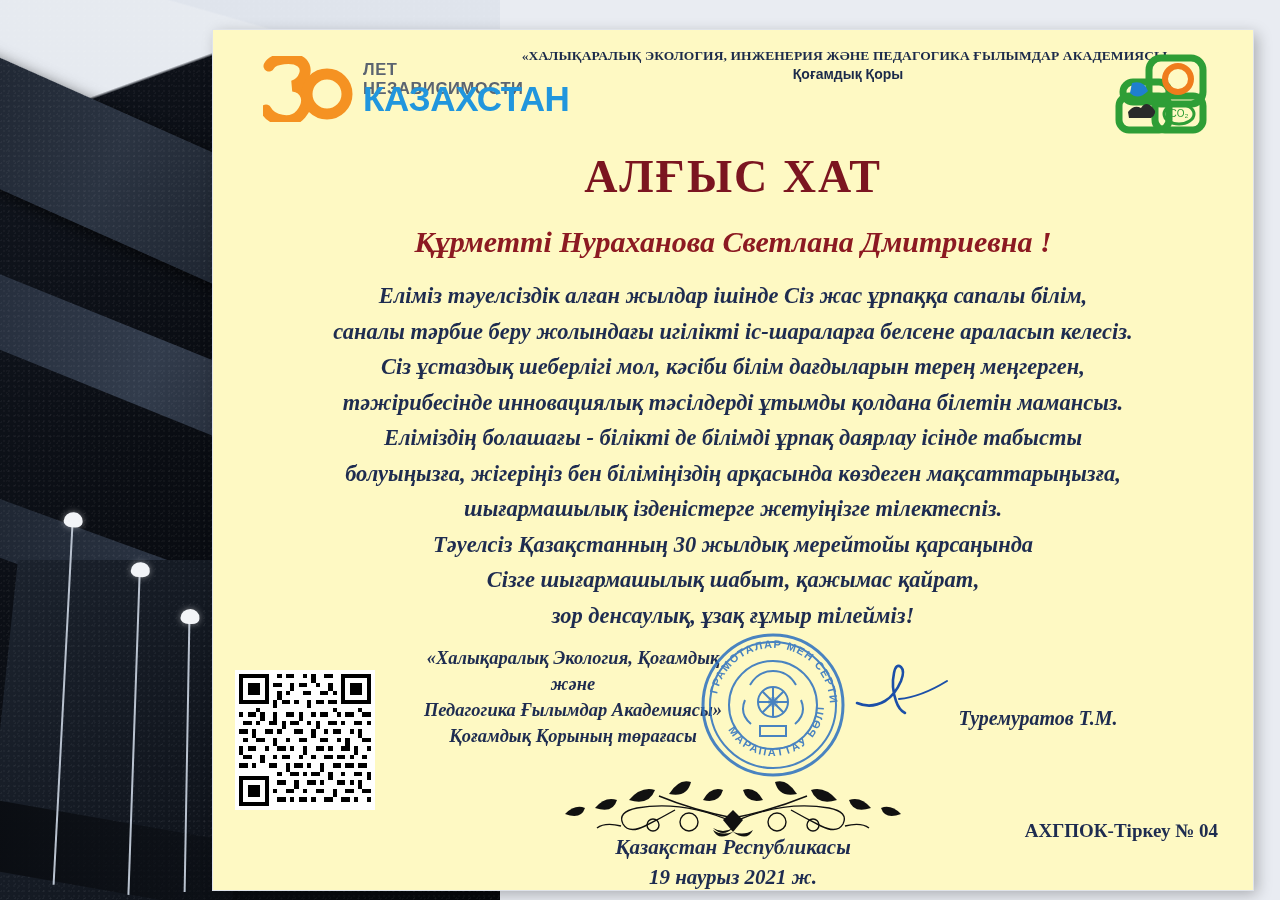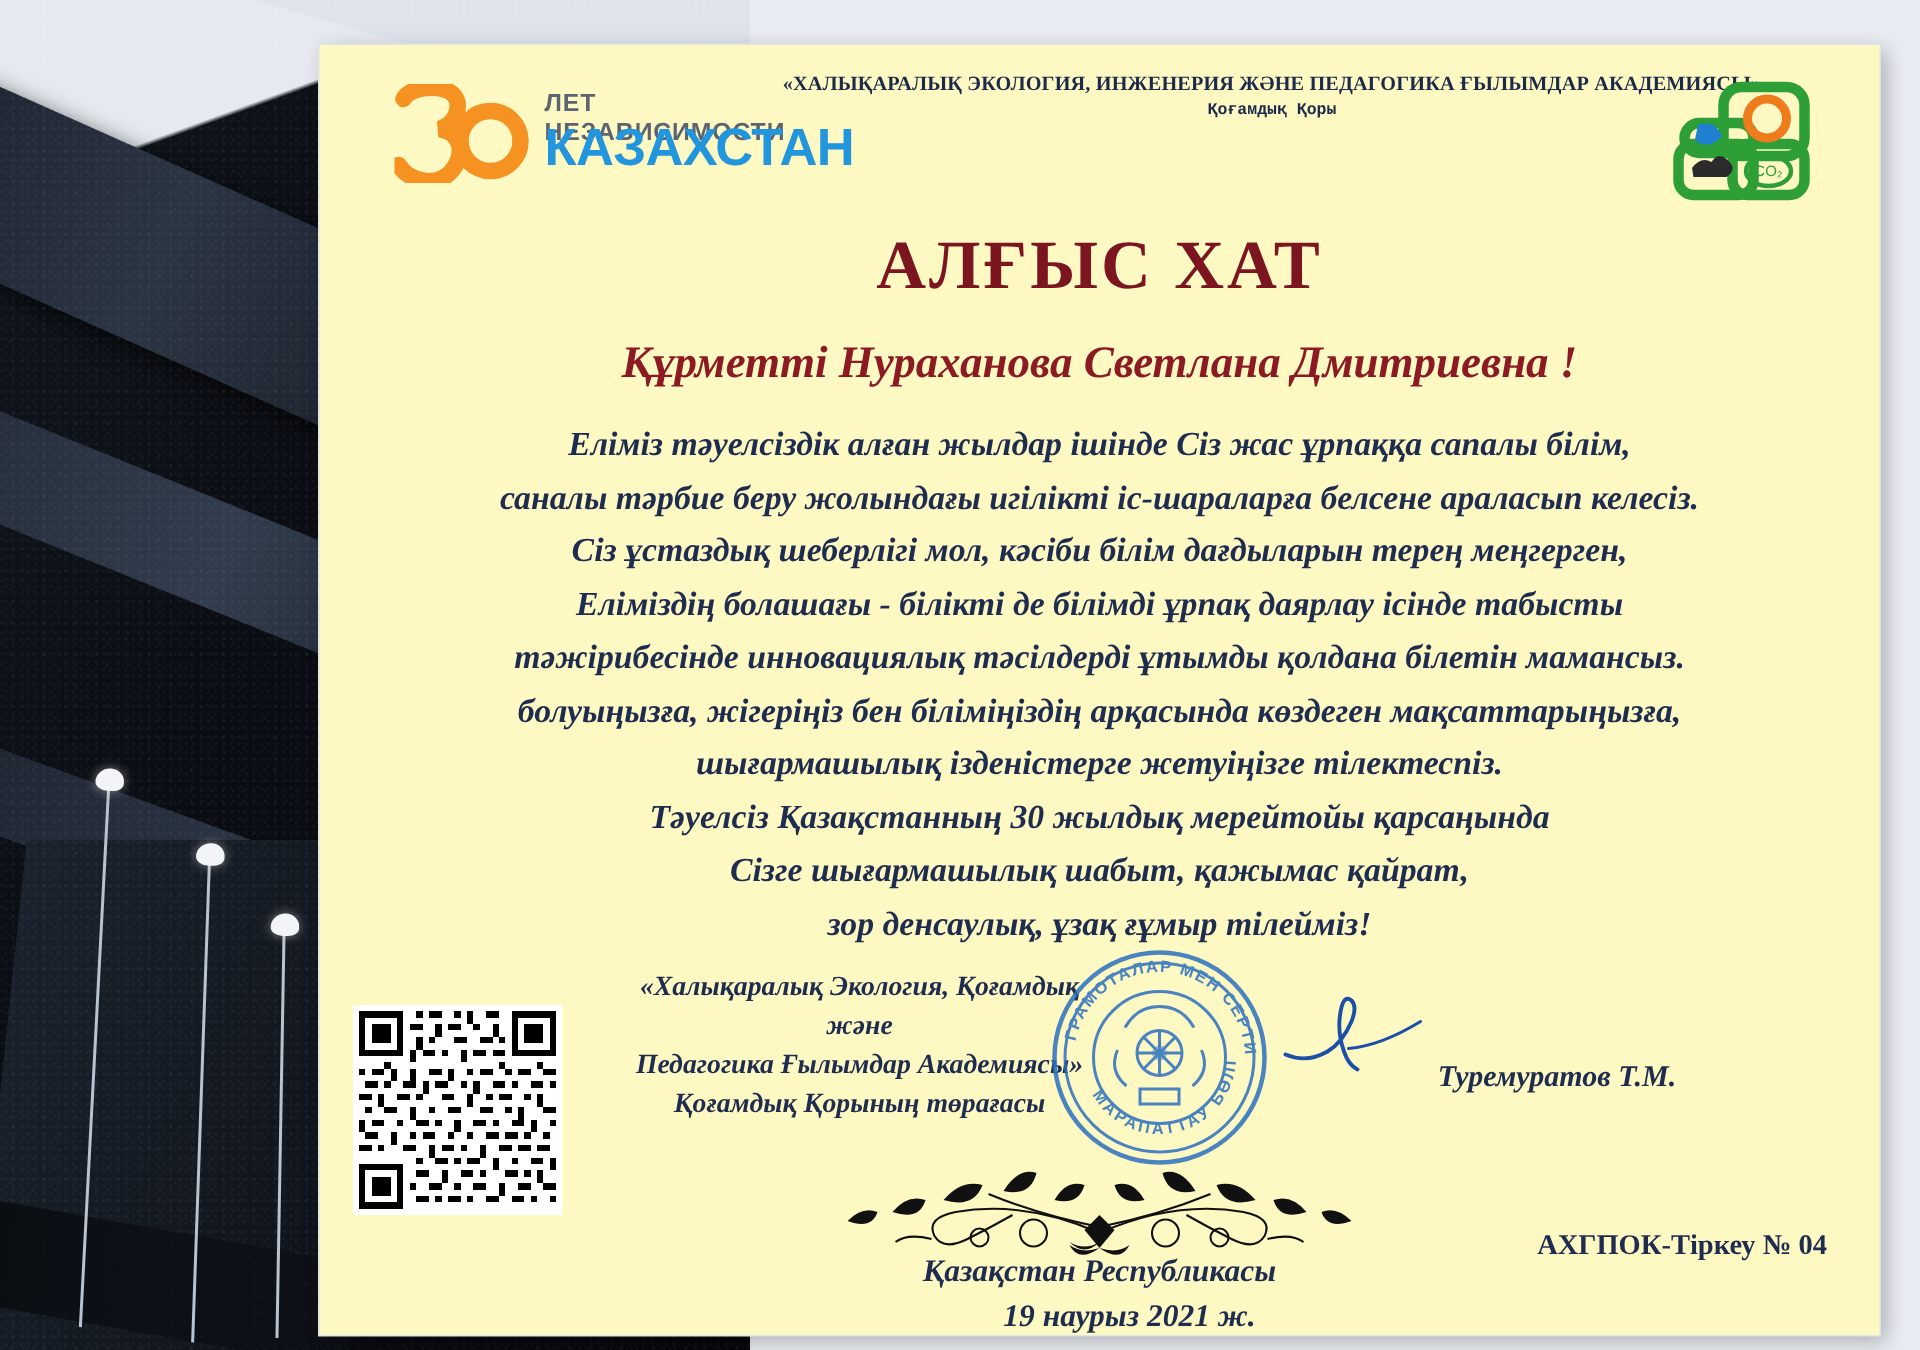--- a/index.html
+++ b/index.html
@@ -99,22 +99,22 @@
   
   #org-title{
     position:absolute;left:295px;top:16px;width:680px;text-align:center;
     color:#1b2a4a;
   }
   #org-title .l1{
     font-family:"Liberation Serif",serif;
     font-size:13.5px;font-weight:bold;letter-spacing:.1px;line-height:19px;
   }
   #org-title .l2{
-    font-family:Liberation Mono, monospace;
-    font-size:11px;font-weight:bold;line-height:19px;
+    font-family:Liberation Sans, sans-serif;
+    font-size:14px;font-weight:bold;line-height:19px;
   }
 
   
   #logo-eco{position:absolute;right:42px;top:20px;width:96px;height:86px;}
 
   
   #main-title{
     position:absolute;left:0;top:120px;width:1040px;text-align:center;
     font-size:46px;font-weight:bold;letter-spacing:2px;color:#7b1520;
     font-family:"Liberation Serif",serif;
@@ -170,21 +170,21 @@
 
   
   #footer-country{
     position:absolute;left:0;top:805px;width:1040px;text-align:center;
     color:#1e2c50;font-family:"Liberation Serif",serif;
     font-size:21px;font-weight:bold;font-style:italic;
   }
   #footer-date{
     position:absolute;left:0;top:835px;width:1040px;text-align:center;
     color:#1e2c50;font-family:"Liberation Serif",serif;
-    font-size:21px;font-weight:bold;font-style:italic;padding-left:20px;
+    font-size:21px;font-weight:bold;font-style:italic;
   }
   #reg-number{
     position:absolute;right:35px;top:790px;
     color:#1e2c50;font-family:"Liberation Serif",serif;
     font-size:19px;font-weight:bold;
   }
 </style>
 </head>
 <body>
 
@@ -240,22 +240,22 @@
     </svg>
   </div>
 
   <div id="salutation">Құрметті Нураханова Светлана Дмитриевна !</div>
   <div id="main-title">АЛҒЫС ХАТ</div>
 
   <div id="body-text">
     <span class="ln first">Еліміз тәуелсіздік алған жылдар ішінде Сіз жас ұрпаққа сапалы білім,</span>
     <span class="ln">саналы тәрбие беру жолындағы  игілікті іс-шараларға белсене араласып келесіз.</span>
     <span class="ln">Сіз ұстаздық шеберлігі мол, кәсіби білім дағдыларын терең меңгерген,</span>
+    <span class="ln">тәжірибесінде инновациялық тәсілдерді ұтымды қолдана білетін мамансыз.</span>
     <span class="ln">Еліміздің болашағы  - білікті де білімді ұрпақ даярлау ісінде табысты</span>
-    <span class="ln">тәжірибесінде инновациялық тәсілдерді ұтымды қолдана білетін мамансыз.</span>
     <span class="ln">болуыңызға, жігеріңіз бен біліміңіздің арқасында көздеген мақсаттарыңызға,</span>
     <span class="ln">шығармашылық ізденістерге жетуіңізге тілектеспіз.</span>
     <span class="ln">Тәуелсіз Қазақстанның 30 жылдық мерейтойы қарсаңында</span>
     <span class="ln">Сізге шығармашылық шабыт, қажымас қайрат,</span>
     <span class="ln">зор денсаулық, ұзақ ғұмыр тілейміз!</span>
   </div>
 
   <svg id="qr-code" viewBox="0 0 33 33" shape-rendering="crispEdges">
     <rect width="33" height="33" fill="#fff"></rect>
     <g fill="#000">

